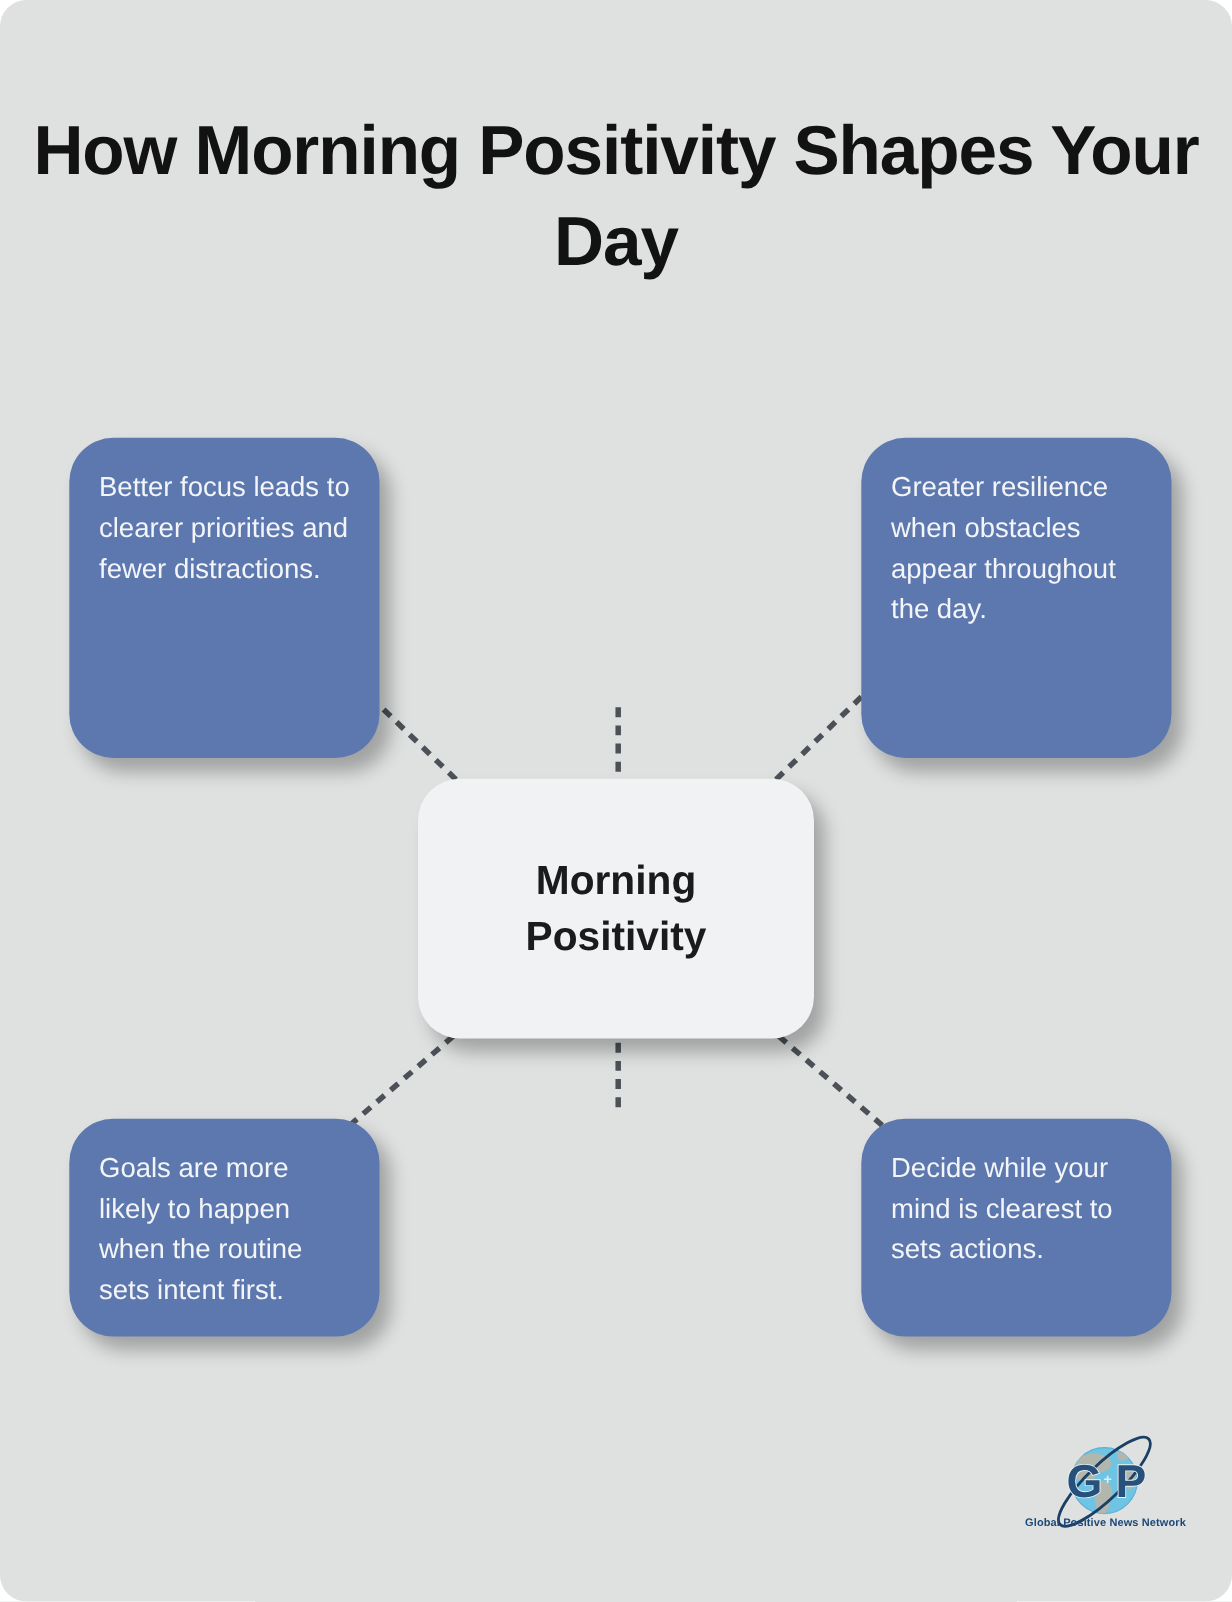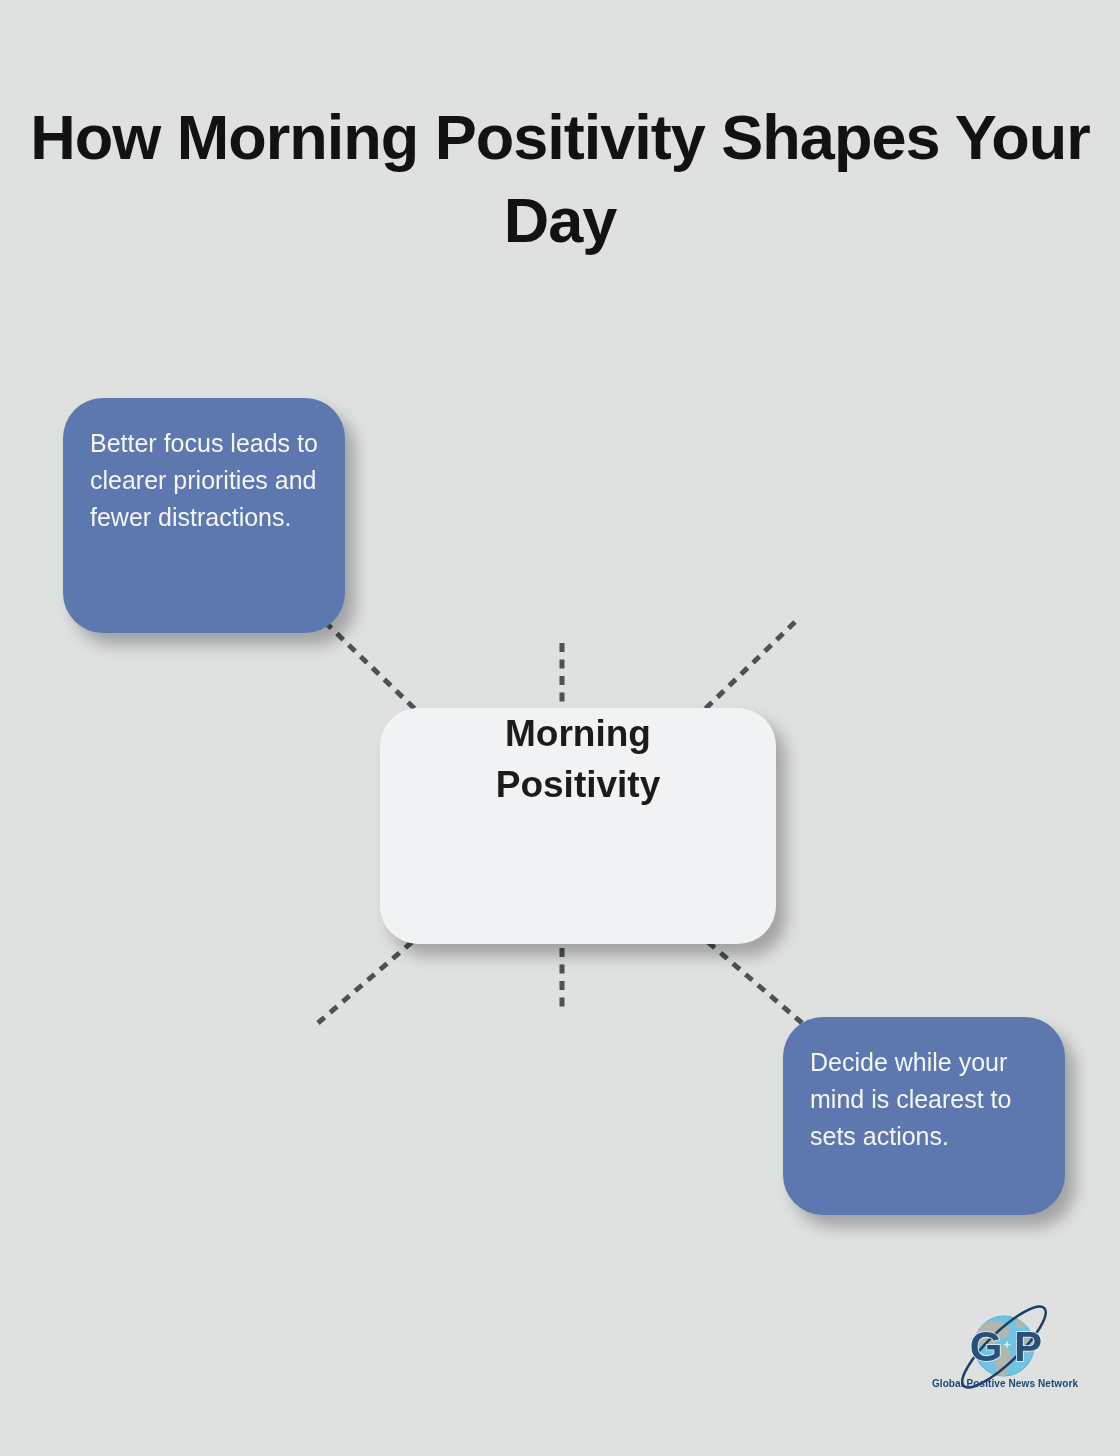--- a/index.html
+++ b/index.html
@@ -3,20 +3,21 @@
 <meta charset="utf-8">
 <style>
   html, body { margin: 0; padding: 0; }
   .canvas {
     position: relative;
     width: 1120px;
     height: 1456px;
     background: #dfe1e0;
     overflow: hidden;
     font-family: "Liberation Sans", "DejaVu Sans", sans-serif;
+    border-radius: 24px;
   }
   .title {
     position: absolute;
     top: 96px;
     left: 0;
     width: 1120px;
     margin: 0;
     text-align: center;
     font-size: 63px;
     line-height: 1.32;
@@ -43,35 +44,36 @@
     color: #f3f5f8;
     box-sizing: border-box;
     padding: 27px 24px 24px 27px;
   }
   .node p {
     margin: 0;
     font-size: 25px;
     line-height: 1.48;
     font-weight: 400;
   }
-  .node.row-top    { top: 398px; height: 235px; }
+  .node.row-top    { top: 398px; height: 291px; }
   .node.row-bottom { top: 1017px; height: 198px; }
   .node.col-left   { left: 63px;  width: 282px; }
   .node.col-mid    { left: 422px; width: 281px; }
   .node.col-right  { left: 783px; width: 282px; }
   .center-node {
     position: absolute;
     left: 380px;
     top: 708px;
-    width: 396px;
+    width: 360px;
     height: 236px;
     background: #f1f2f4;
     border-radius: 38px;
     box-shadow: 10px 12px 16px rgba(0,0,0,0.28);
     display: flex;
+    align-items: center;
     justify-content: center;
   }
   .center-label {
     width: 250px;
     text-align: center;
     font-size: 37px;
     line-height: 1.38;
     font-weight: 700;
     color: #1b1b1b;
   }
@@ -120,25 +122,31 @@
     <line x1="562" y1="643" x2="562" y2="707"></line>
     <line x1="795" y1="622" x2="702" y2="712"></line>
     <line x1="412" y1="942" x2="318" y2="1023"></line>
     <line x1="562" y1="948" x2="562" y2="1014"></line>
     <line x1="708" y1="942" x2="802" y2="1023"></line>
   </svg>
 
   <div class="node row-top col-left">
     <p>Better focus leads to clearer priorities and fewer distractions.</p>
   </div>
+  <div class="node row-top col-right">
+    <p>Greater resilience when obstacles appear throughout the day.</p>
+  </div>
 
   <div class="center-node">
     <div class="center-label">Morning Positivity</div>
   </div>
 
+  <div class="node row-bottom col-left">
+    <p>Goals are more likely to happen when the routine sets intent first.</p>
+  </div>
   <div class="node row-bottom col-right">
     <p>Decide while your mind is clearest to sets actions.</p>
   </div>
 
   <svg class="logo" viewBox="0 0 150 100" xmlns="http://www.w3.org/2000/svg">
     <defs>
       <clipPath id="globe-clip">
           <circle cx="74" cy="50" r="30"></circle>
         </clipPath>
     </defs>

